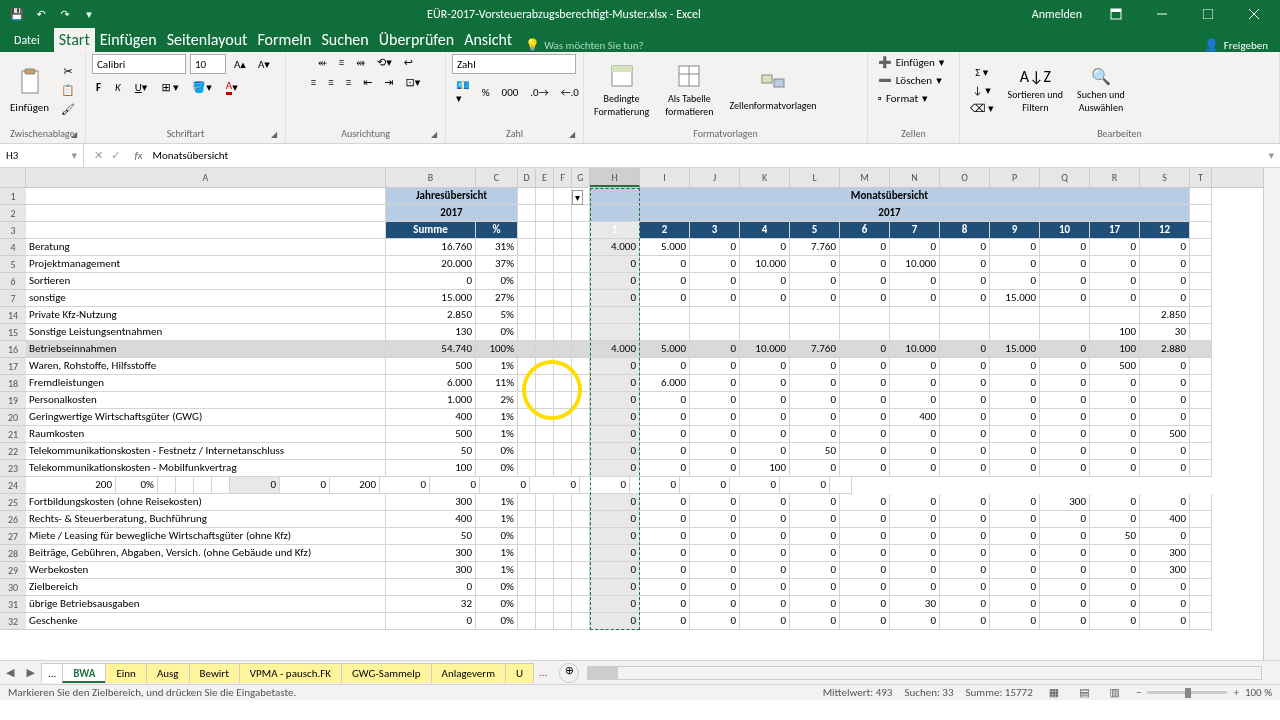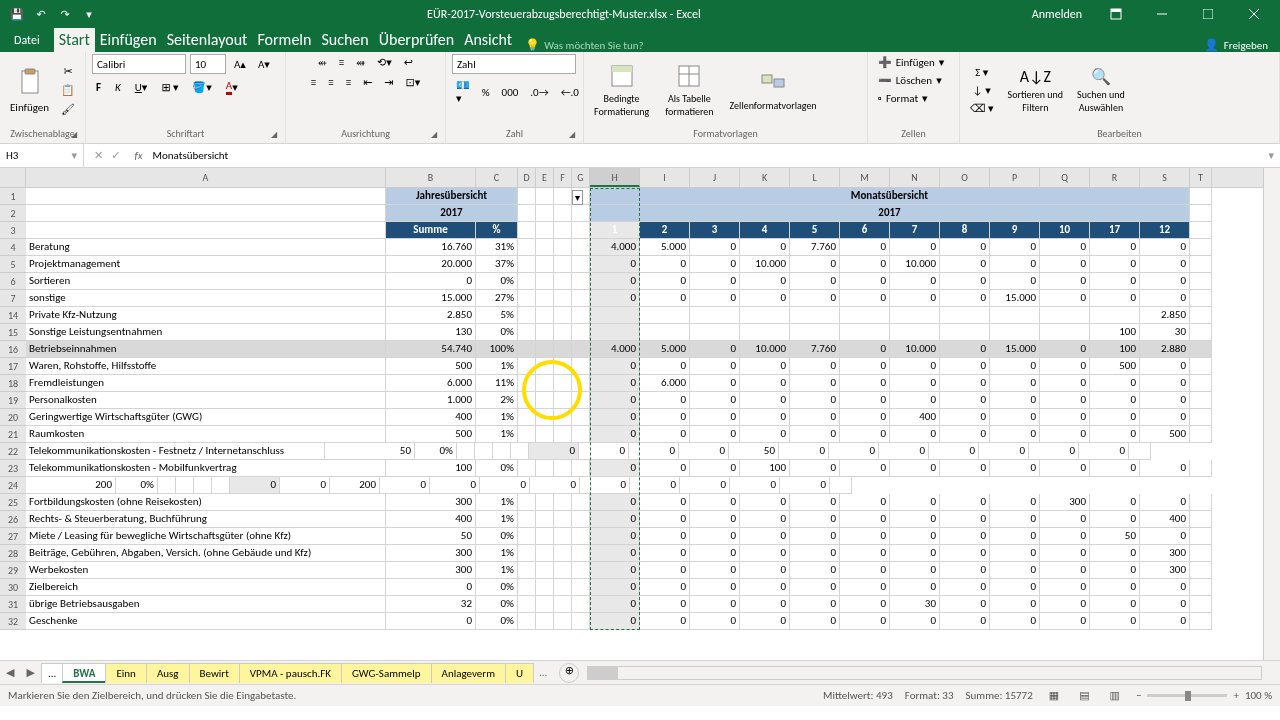--- a/index.html
+++ b/index.html
@@ -48,21 +48,21 @@
 .marching{position:absolute;border:1.5px dashed #217346;pointer-events:none}
 .cursor-ring{position:absolute;width:60px;height:60px;border:4px solid #ffdd00;border-radius:50%;pointer-events:none;top:192px;left:522px}
 .sheet-tabs{height:24px;background:#f3f2f1;border-top:1px solid #d4d4d4;display:flex;align-items:center}
 .nav-btn{padding:0 6px;color:#666;cursor:pointer}
 .stab{height:20px;padding:0 10px;border:1px solid #ccc;border-bottom:none;margin-right:-1px;line-height:20px;font-size:11px;cursor:pointer;background:#fff59d}
 .stab.active{background:#fff;border-bottom:2px solid #217346;font-weight:bold;color:#217346}
 .stab.dots{background:#fff;padding:0 6px}
 .addsheet{width:20px;height:20px;border:1px solid #ccc;border-radius:10px;text-align:center;margin-left:6px;cursor:pointer}
 .hscroll{flex:1;margin:0 18px 0 8px;height:14px;background:#f3f2f1;border:1px solid #ccc;position:relative}
 .hscroll-thumb{position:absolute;left:0;top:0;width:30px;height:100%;background:#cdcdcd}
-.statusbar{height:22px;background:#f3f2f1;border-top:1px solid #d4d4d4;display:flex;align-items:center;padding:0 8px;font-size:11px;color:#555}
+.statusbar{height:16px;background:#f3f2f1;border-top:1px solid #d4d4d4;display:flex;align-items:center;padding:0 8px;font-size:11px;color:#555}
 .status-right{margin-left:auto;display:flex;align-items:center;gap:12px}
 .zoom{display:flex;align-items:center;gap:6px}
 .slider{width:80px;height:3px;background:#ccc;position:relative}
 .slider-thumb{position:absolute;left:38px;top:-3px;width:6px;height:10px;background:#888}
 svg{display:block}
 .vscroll{width:17px;background:#f3f2f1;border-left:1px solid #ccc}
 </style>
 </head>
 <body>
 
@@ -623,21 +623,21 @@
           <div class="cell r" style="width: 50px;">0</div>
           <div class="cell r" style="width: 50px;">0</div>
           <div class="cell r" style="width: 50px;">0</div>
           <div class="cell r" style="width: 50px;">0</div>
           <div class="cell r" style="width: 50px;">0</div>
           <div class="cell r" style="width: 50px;">0</div>
           <div class="cell r" style="width: 50px;">500</div>
           <div class="cell " style="width: 22px;"></div>
         </div>
         <div class="row">
-          <div class="cell " style="width: 299px;">Telekommunikationskosten - Festnetz / Internetanschluss</div>
+          <div class="cell " style="width: 360px;">Telekommunikationskosten - Festnetz / Internetanschluss</div>
           <div class="cell r" style="width: 90px;">50</div>
           <div class="cell r" style="width: 42px;">0%</div>
           <div class="cell " style="width: 18px;"></div>
           <div class="cell " style="width: 18px;"></div>
           <div class="cell " style="width: 18px;"></div>
           <div class="cell " style="width: 18px;"></div>
           <div class="cell r selcol" style="width: 50px;">0</div>
           <div class="cell r" style="width: 50px;">0</div>
           <div class="cell r" style="width: 50px;">0</div>
           <div class="cell r" style="width: 50px;">0</div>
@@ -896,21 +896,21 @@
   <div class="addsheet">⊕</div>
   <div class="hscroll">
       <div class="hscroll-thumb"></div>
     </div>
 </div>
 
 <div class="statusbar">
   <span>Markieren Sie den Zielbereich, und drücken Sie die Eingabetaste.</span>
   <div class="status-right">
     <span><span>Mittelwert:</span> <span>493</span></span>
-    <span><span>Format:</span> <span>33</span></span>
+    <span><span>Suchen:</span> <span>33</span></span>
     <span><span>Summe:</span> <span>15772</span></span>
     <span class="rbtn">▦</span>
     <span class="rbtn">▤</span>
     <span class="rbtn">▥</span>
     <div class="zoom">
       <span>−</span>
       <div class="slider">
           <div class="slider-thumb"></div>
         </div>
       <span>+</span>

